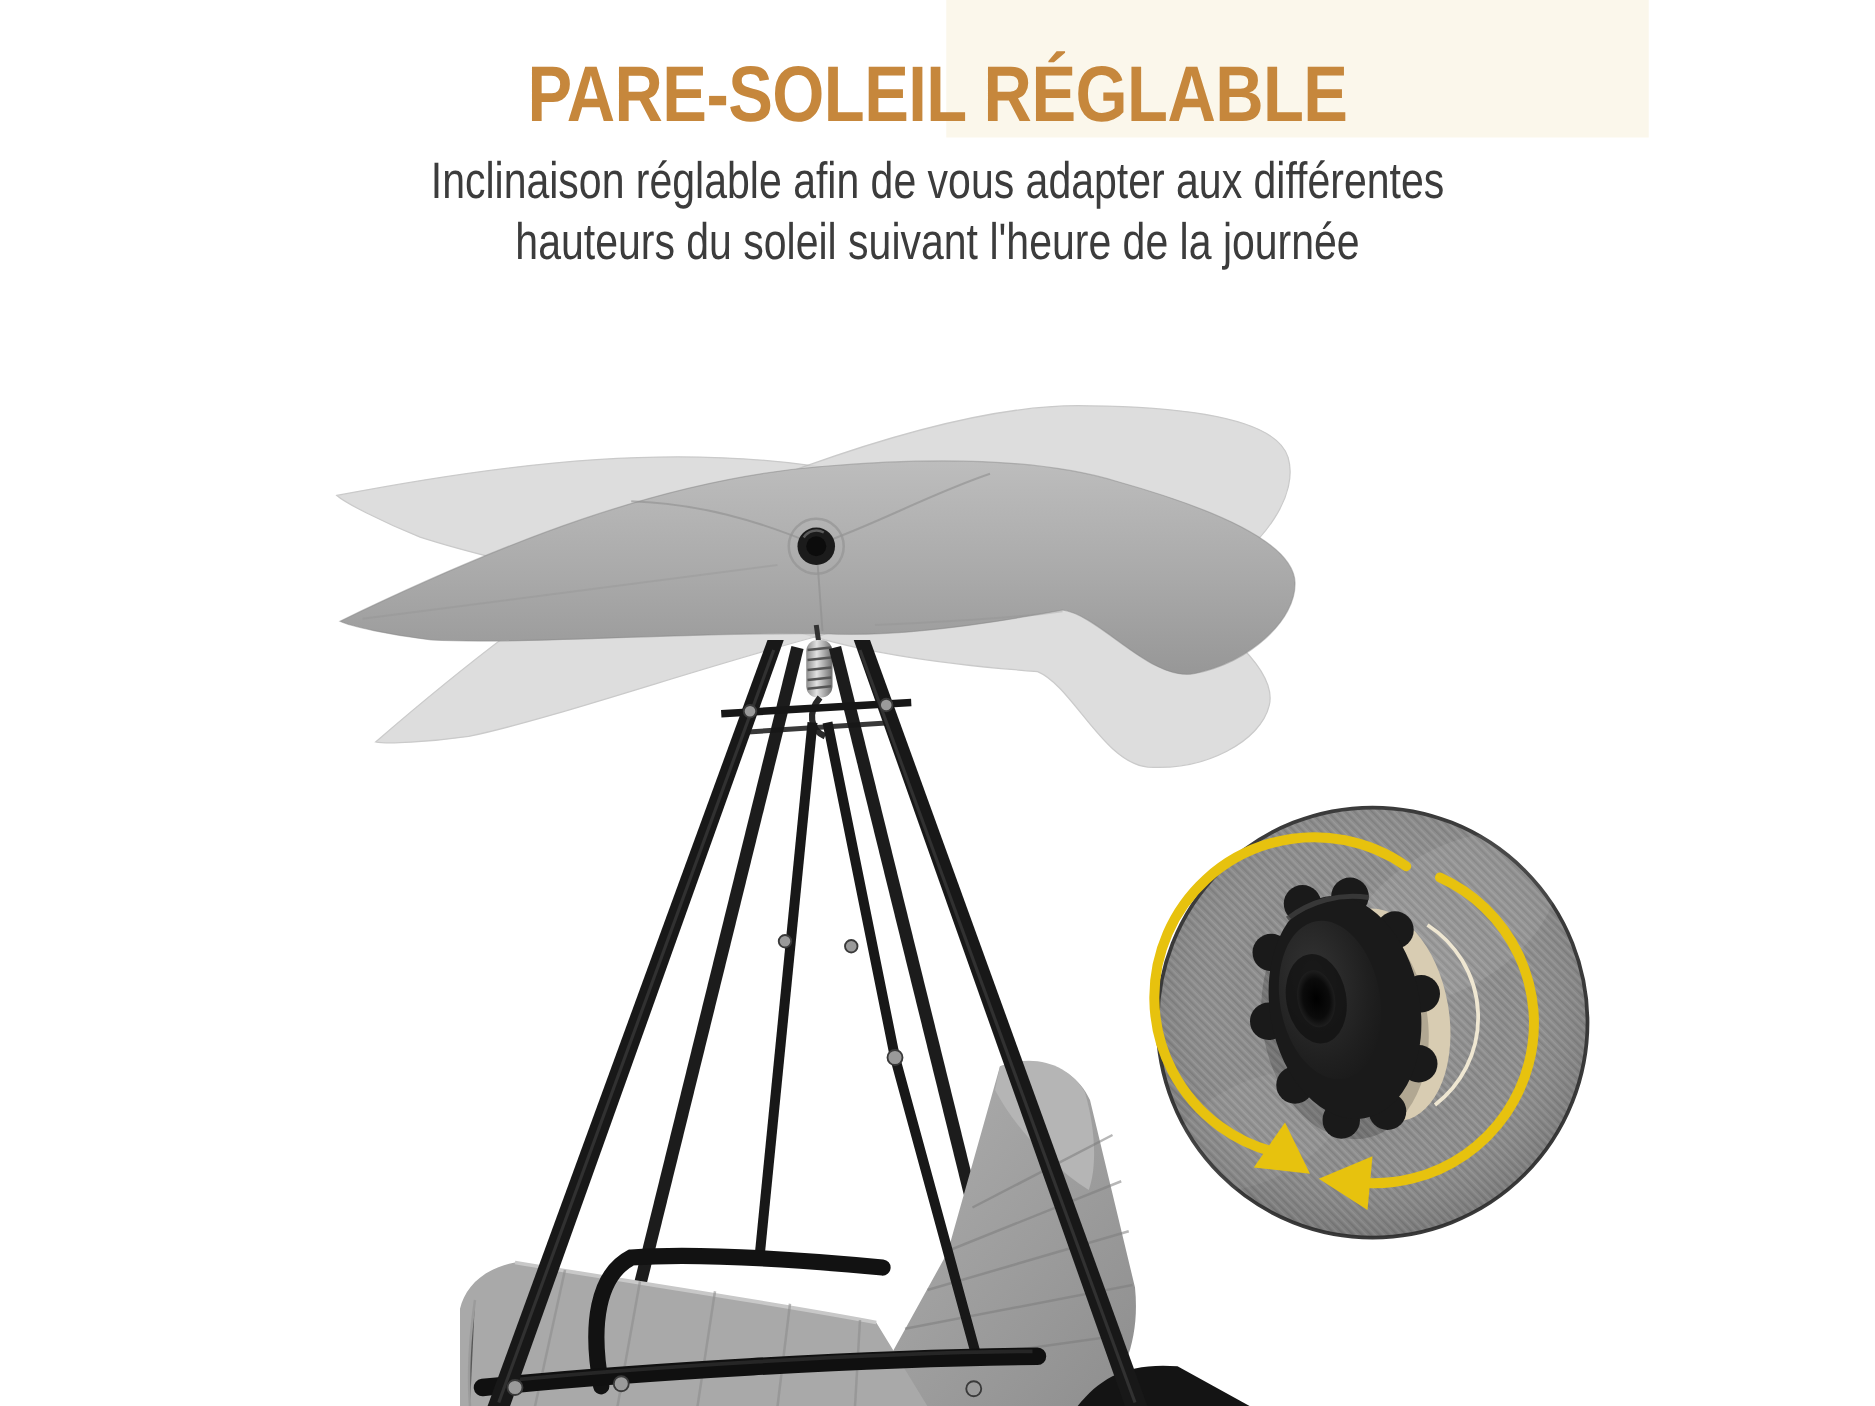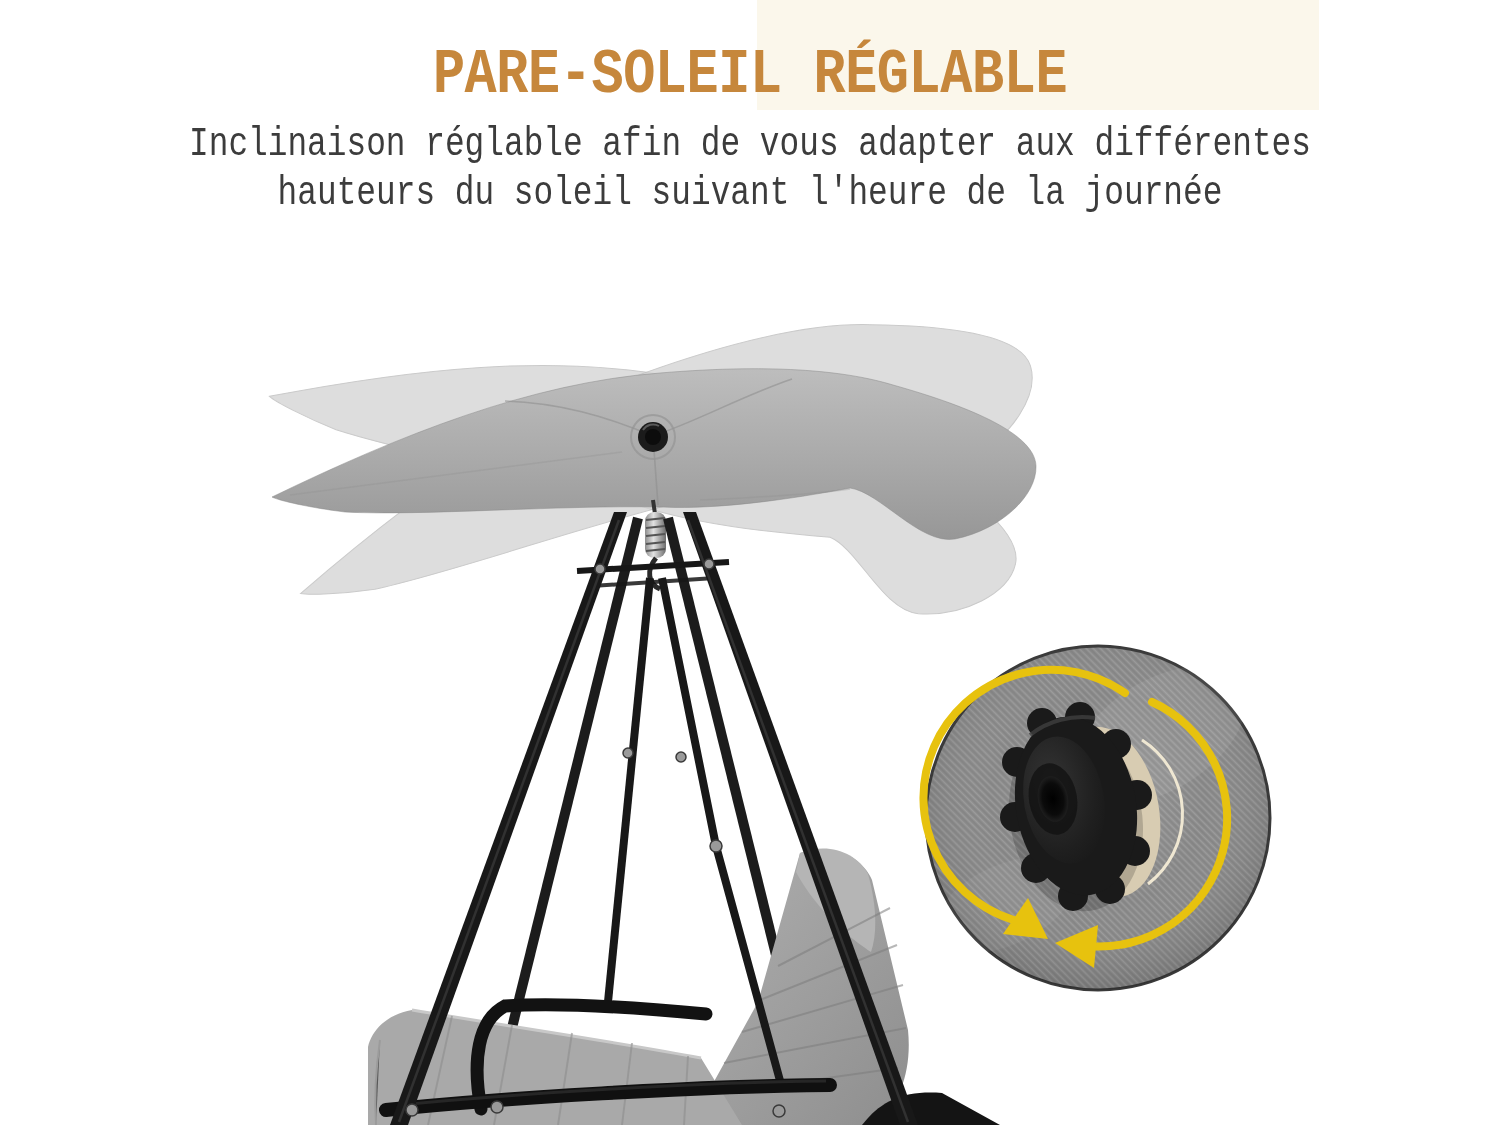--- a/index.html
+++ b/index.html
@@ -1,18 +1,18 @@
 <!DOCTYPE html>
 <html><head>
 <meta charset="utf-8">
 <style>
   html,body{margin:0;padding:0;background:#ffffff;}
   .stage{
     position:relative;width:1363px;height:1125px;overflow:hidden;
-    background:#ffffff;font-family:Liberation Mono, monospace;
+    background:#ffffff;font-family:Liberation Sans, sans-serif;
   }
   .cream-banner{
     position:absolute;left:757px;top:0;width:562px;height:110px;
     background:#fbf7eb;
   }
   .title{
     position:absolute;left:0;top:40px;width:1500px;text-align:center;
     font-size:63px;font-weight:700;letter-spacing:-0.5px;color:#c6873c;
     transform:scaleX(0.85);transform-origin:50% 50%;
     white-space:nowrap;

